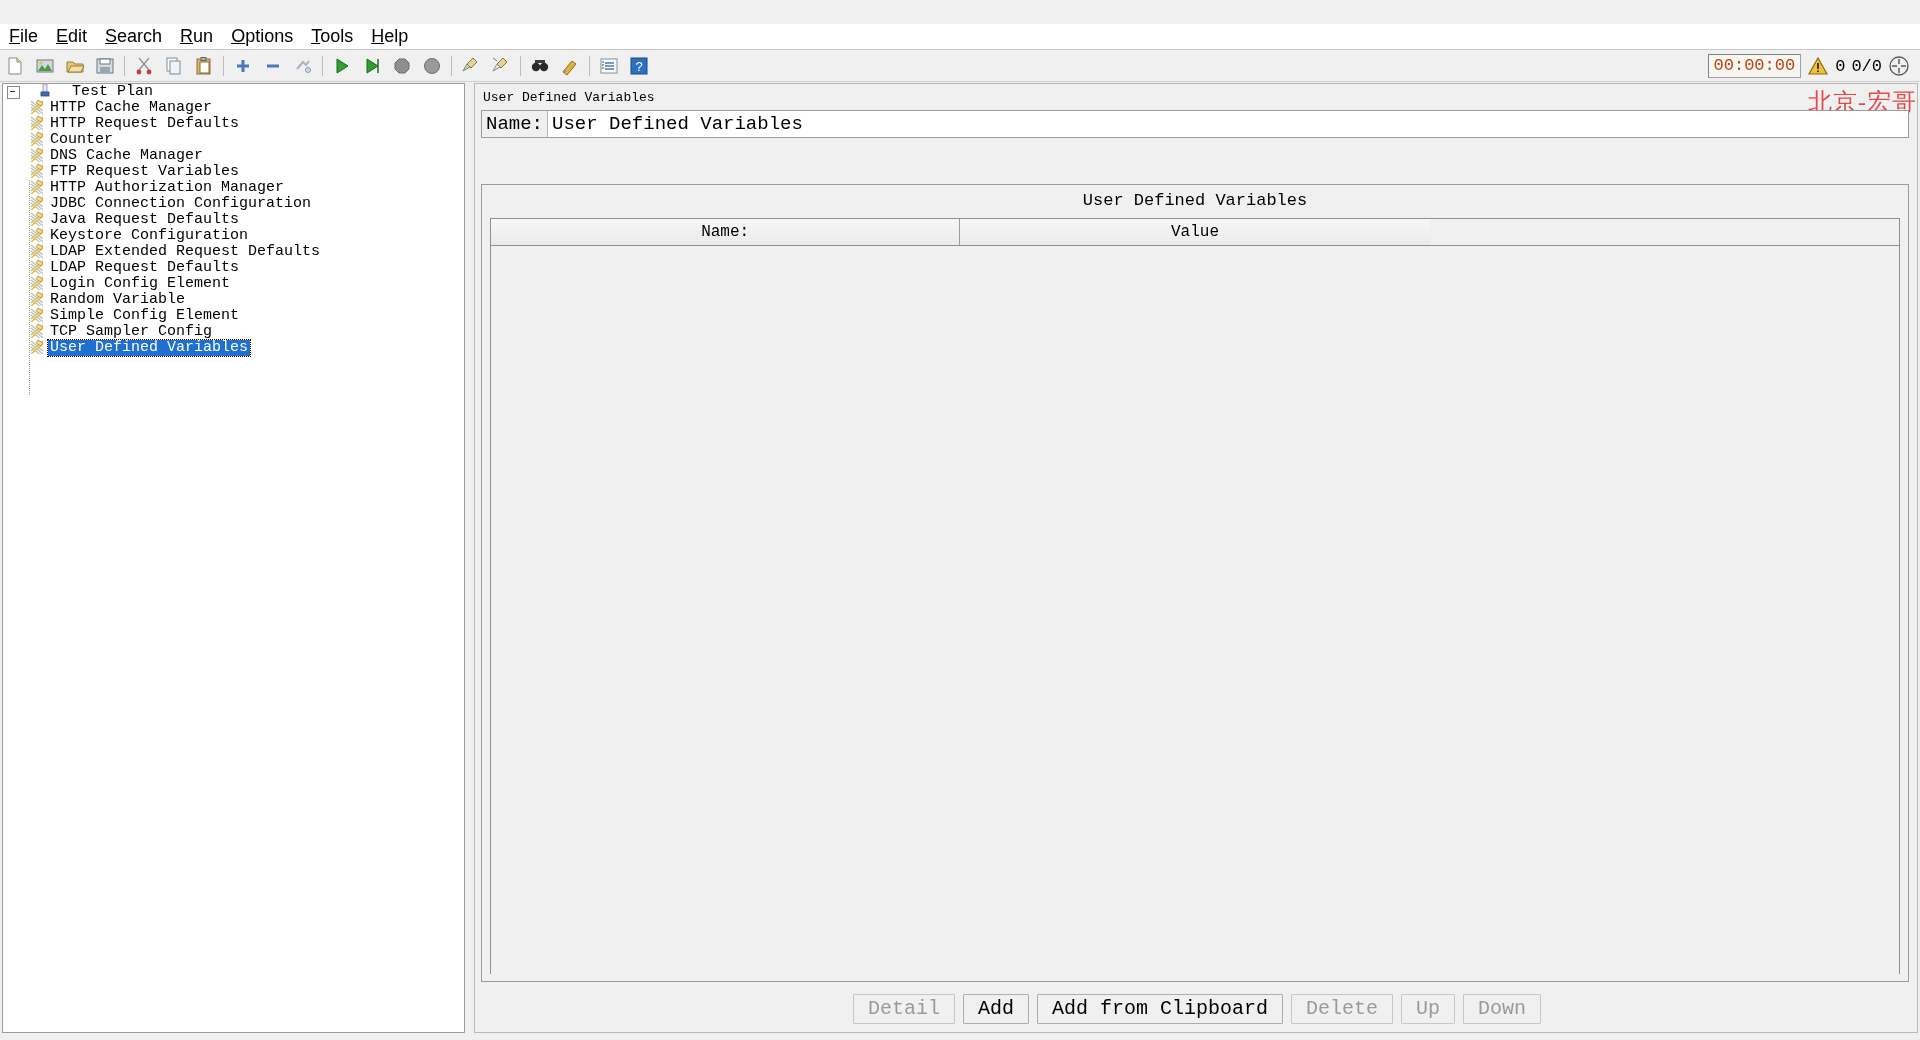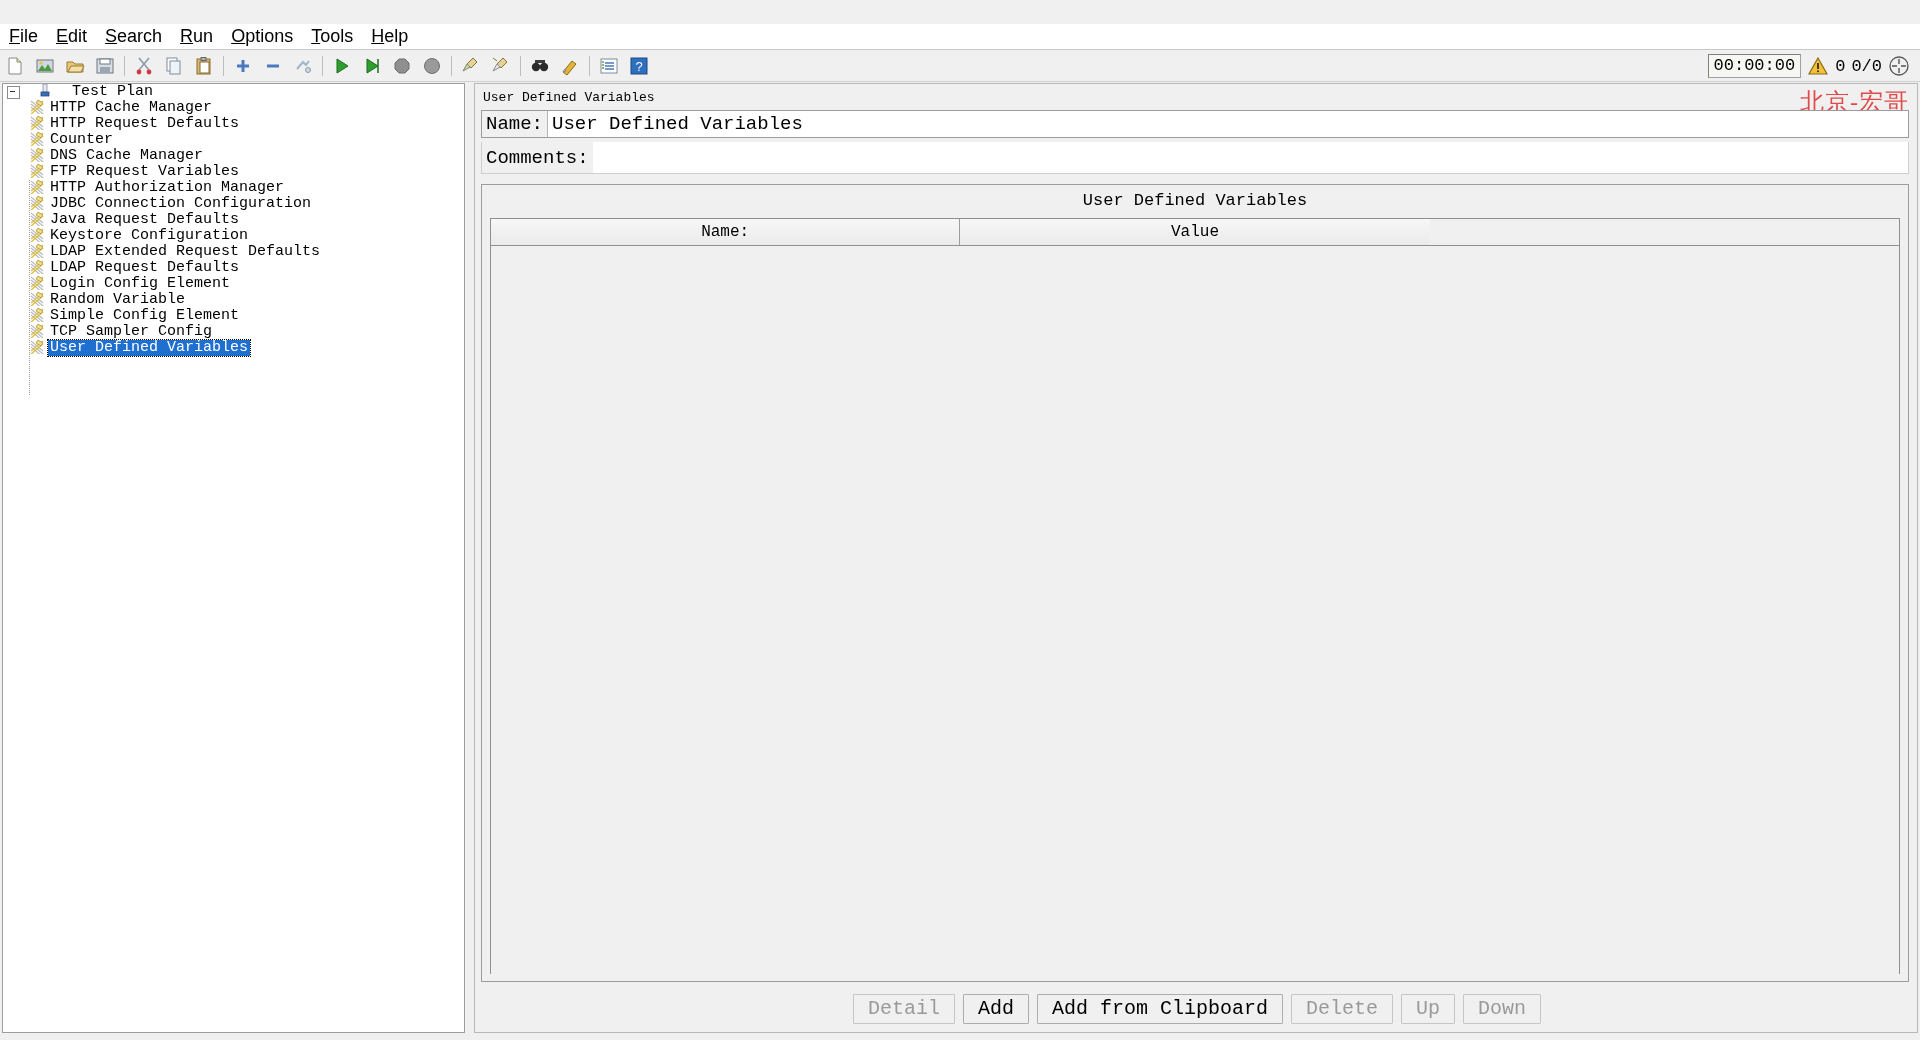--- a/index.html
+++ b/index.html
@@ -107,21 +107,21 @@
     height: 24px;
     display: flex; align-items: center;
     gap: 6px;
   }
   .timer-field {
     background: #f6f6f2;
     border: 1px solid #a0a0a0;
     border-top-color:#808080; border-left-color:#808080;
     padding: 1px 5px;
     font-family: "Liberation Mono", monospace;
-    font-size: 17px; color: #000000;
+    font-size: 17px; color: #c2410c;
     line-height: 20px;
   }
   .warn-count, .err-count {
     font-family: "Liberation Mono", monospace;
     font-size: 17px; color: #000;
   }
 
   
   .tree-panel {
     position: absolute; left: 2px; top: 83px;
@@ -177,21 +177,21 @@
     background: #f0f0f0;
     border: 1px solid #b8b8b8;
     box-sizing: border-box;
   }
   .panel-title {
     position: absolute; left: 8px; top: 6px;
     font-family: "Liberation Mono", monospace;
     font-size: 13px; color: #000;
   }
   .watermark {
-    position: absolute; right: 8px; top: 2px;
+    position: absolute; right: 0; top: 2px;
     font-family: "Liberation Serif", serif;
     font-size: 24px;
     color: #e04a4a;
     letter-spacing: 1px;
   }
   .name-row {
     position: absolute; left: 6px; top: 26px;
     width: 1428px; height: 28px;
     display: flex; align-items: stretch;
     border: 1px solid #9c9c9c;
@@ -612,24 +612,20 @@
 
   <div class="right-panel">
     <div class="panel-title">User Defined Variables</div>
     <div class="watermark">北京-宏哥</div>
 
     <div class="name-row">
       <div class="fld-label">Name:</div>
       <input class="fld-input" type="text" value="User Defined Variables" style="">
     </div>
 
-    <div class="comments-row">
-      <div class="comments-label">Comments:</div>
-      <input class="comments-input" type="text" value="" style="">
-    </div>
 
     <div class="vars-box">
       <div class="vars-caption">User Defined Variables</div>
       <div class="vars-table">
         <div class="vars-header" id="vars-header">
             <div class="vh-cell" style="width: 33.3333%;">Name:</div>
             <div class="vh-cell" style="width: 33.3333%;">Value</div>
           </div>
         <div class="vars-body" id="vars-body"></div>
       </div>

